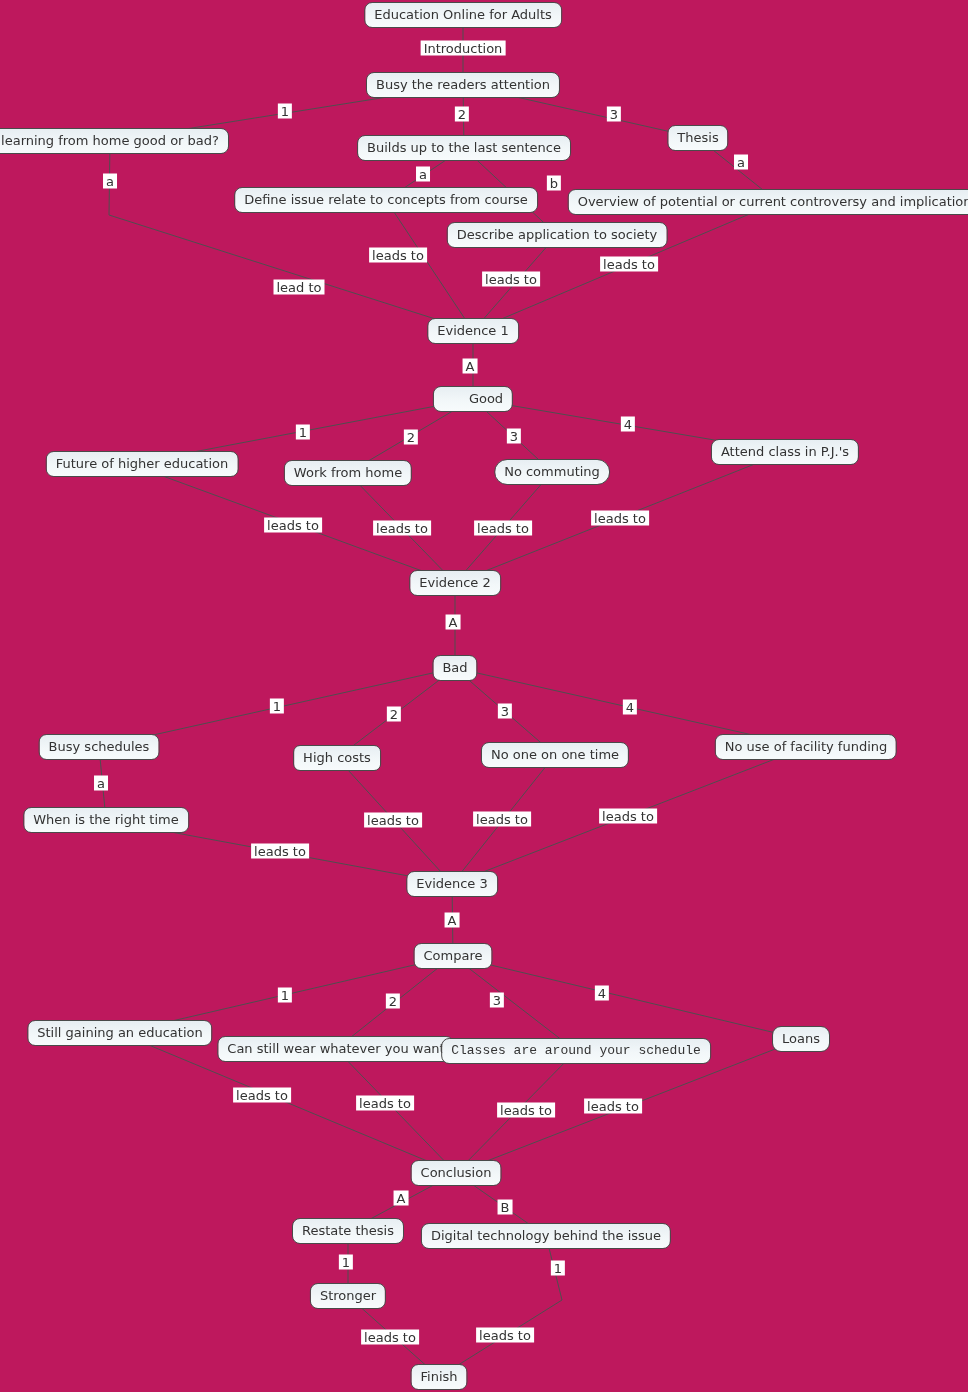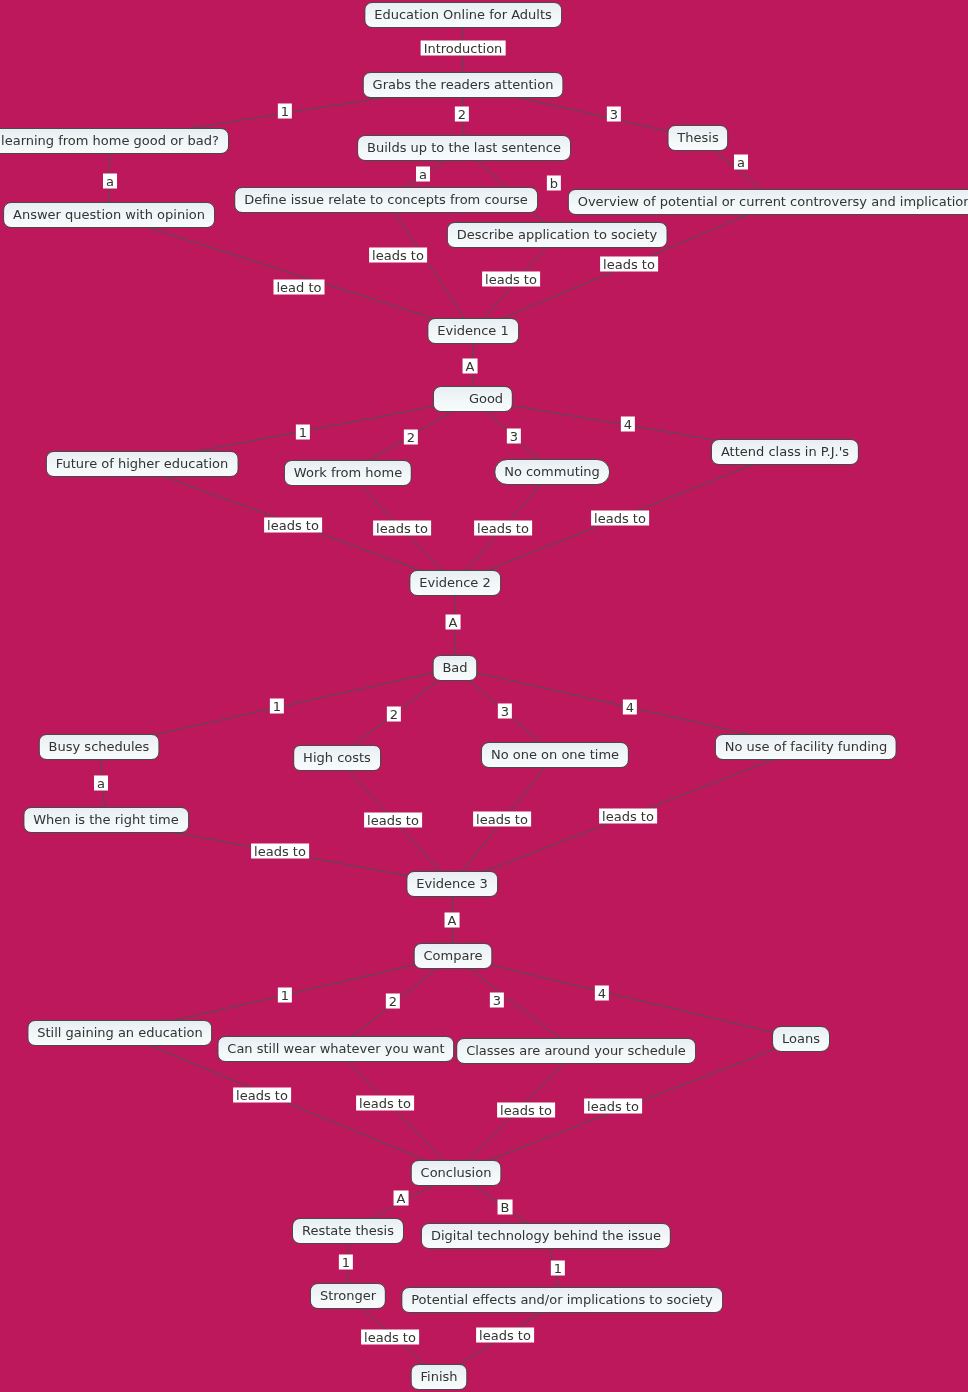--- a/index.html
+++ b/index.html
@@ -88,52 +88,50 @@
       <line x1="576" y1="1051" x2="456" y2="1173" stroke="#4f4f4f" stroke-width="1"></line>
       <line x1="801" y1="1039" x2="456" y2="1173" stroke="#4f4f4f" stroke-width="1"></line>
       <line x1="456" y1="1173" x2="348" y2="1231" stroke="#4f4f4f" stroke-width="1"></line>
       <line x1="456" y1="1173" x2="546" y2="1236" stroke="#4f4f4f" stroke-width="1"></line>
       <line x1="348" y1="1231" x2="348" y2="1296" stroke="#4f4f4f" stroke-width="1"></line>
       <line x1="546" y1="1236" x2="562" y2="1300" stroke="#4f4f4f" stroke-width="1"></line>
       <line x1="348" y1="1296" x2="439" y2="1377" stroke="#4f4f4f" stroke-width="1"></line>
       <line x1="562" y1="1300" x2="439" y2="1377" stroke="#4f4f4f" stroke-width="1"></line>
     </svg>
 <div class="node" style="left: 463px; top: 15px;">Education Online for Adults</div>
-    <div class="node" style="left: 463px; top: 85px;">Grabs the readers attention</div>
+    <div class="node" style="left: 463px; top: 85px;">Busy the readers attention</div>
     <div class="node" style="left: 110px; top: 141px;">learning from home good or bad?</div>
     <div class="node" style="left: 464px; top: 148px;">Builds up to the last sentence</div>
     <div class="node" style="left: 698px; top: 138px;">Thesis</div>
-    <div class="node" style="left: 109px; top: 215px;">Answer question with opinion</div>
     <div class="node" style="left: 386px; top: 200px;">Define issue relate to concepts from course</div>
     <div class="node" style="left: 557px; top: 235px;">Describe application to society</div>
     <div class="node" style="left: 778px; top: 202px;">Overview of potential or current controversy and implications</div>
     <div class="node" style="left: 473px; top: 331px;">Evidence 1</div>
     <div class="node" style="left: 473px; top: 399px; padding-left: 35px;">Good</div>
     <div class="node" style="left: 142px; top: 464px;">Future of higher education</div>
     <div class="node" style="left: 348px; top: 473px;">Work from home</div>
     <div class="node" style="left: 552px; top: 472px; border-radius: 13px;">No commuting</div>
     <div class="node" style="left: 785px; top: 452px;">Attend class in P.J.'s</div>
     <div class="node" style="left: 455px; top: 583px;">Evidence 2</div>
     <div class="node" style="left: 455px; top: 668px;">Bad</div>
     <div class="node" style="left: 99px; top: 747px;">Busy schedules</div>
     <div class="node" style="left: 337px; top: 758px; border-radius: 7px;">High costs</div>
     <div class="node" style="left: 555px; top: 755px;">No one on one time</div>
     <div class="node" style="left: 806px; top: 747px;">No use of facility funding</div>
     <div class="node" style="left: 106px; top: 820px;">When is the right time</div>
     <div class="node" style="left: 452px; top: 884px;">Evidence 3</div>
     <div class="node" style="left: 453px; top: 956px;">Compare</div>
     <div class="node" style="left: 120px; top: 1033px;">Still gaining an education</div>
     <div class="node" style="left: 336px; top: 1049px;">Can still wear whatever you want</div>
-    <div class="node" style="left: 576px; top: 1051px;">Classes are around your schedule</div>
+    <div class="node" style="left: 576px; top: 1051px; font-family: Liberation Mono, monospace;">Classes are around your schedule</div>
     <div class="node" style="left: 801px; top: 1039px; border-radius: 9px;">Loans</div>
     <div class="node" style="left: 456px; top: 1173px;">Conclusion</div>
     <div class="node" style="left: 348px; top: 1231px;">Restate thesis</div>
     <div class="node" style="left: 546px; top: 1236px;">Digital technology behind the issue</div>
     <div class="node" style="left: 348px; top: 1296px;">Stronger</div>
-    <div class="node" style="left: 562px; top: 1300px;">Potential effects and/or implications to society</div>
     <div class="node" style="left: 439px; top: 1377px;">Finish</div>
     <span class="edge-label" style="left: 463px; top: 48px;">Introduction</span>
     <span class="edge-label" style="left: 285px; top: 111px;">1</span>
     <span class="edge-label" style="left: 462px; top: 114px;">2</span>
     <span class="edge-label" style="left: 614px; top: 114px;">3</span>
     <span class="edge-label" style="left: 110px; top: 181px;">a</span>
     <span class="edge-label" style="left: 423px; top: 174px;">a</span>
     <span class="edge-label" style="left: 554px; top: 183px;">b</span>
     <span class="edge-label" style="left: 741px; top: 162px;">a</span>
     <span class="edge-label" style="left: 299px; top: 287px;">lead to</span>

